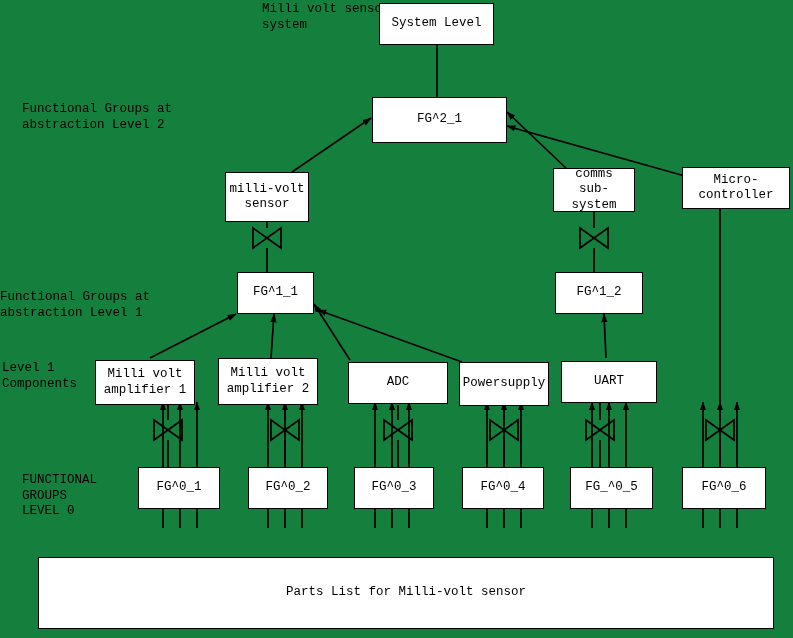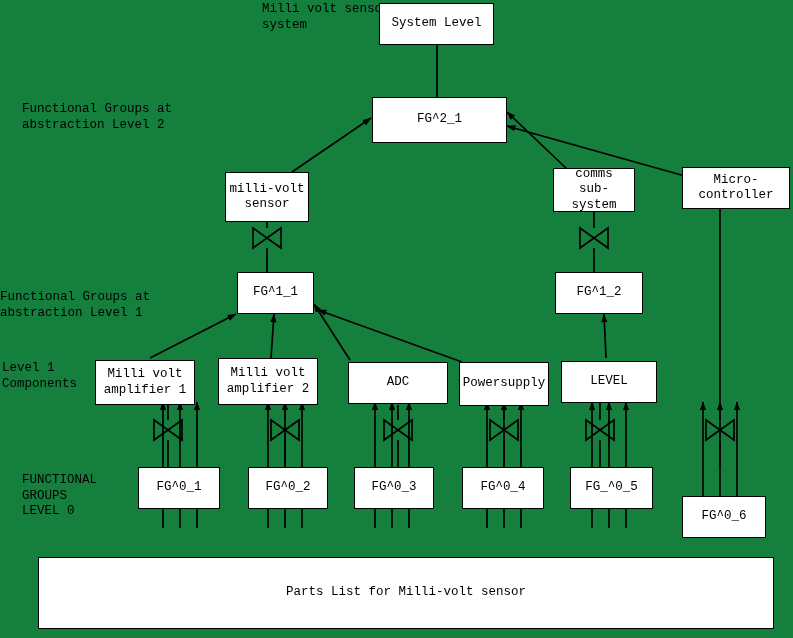--- a/index.html
+++ b/index.html
@@ -181,24 +181,24 @@
   <div class="node" style="left:95px; top:360px; width:100px; height:45px;">Milli volt
 amplifier 1</div>
 
   <div class="node" style="left:218px; top:358px; width:100px; height:47px;">Milli volt
 amplifier 2</div>
 
   <div class="node" style="left:348px; top:362px; width:100px; height:42px;">ADC</div>
 
   <div class="node" style="left:459px; top:362px; width:90px; height:44px;">Powersupply</div>
 
-  <div class="node" style="left:561px; top:361px; width:96px; height:40px;">LEVEL</div>
+  <div class="node" style="left:561px; top:361px; width:96px; height:40px;">UART</div>
 
   <div class="node" style="left:138px; top:467px; width:82px; height:42px;">FG^0_1</div>
   <div class="node" style="left:248px; top:467px; width:80px; height:42px;">FG^0_2</div>
   <div class="node" style="left:354px; top:467px; width:80px; height:42px;">FG^0_3</div>
   <div class="node" style="left:462px; top:467px; width:82px; height:42px;">FG^0_4</div>
   <div class="node" style="left:570px; top:467px; width:83px; height:42px;">FG_^0_5</div>
-  <div class="node" style="left:682px; top:467px; width:84px; height:42px;margin-top:29px;">FG^0_6</div>
+  <div class="node" style="left:682px; top:467px; width:84px; height:42px;">FG^0_6</div>
 
   <div class="node partslist" style="left:38px; top:557px; width:736px; height:72px;">Parts List for Milli-volt sensor</div>
 
 </div>
 
 </body></html>

